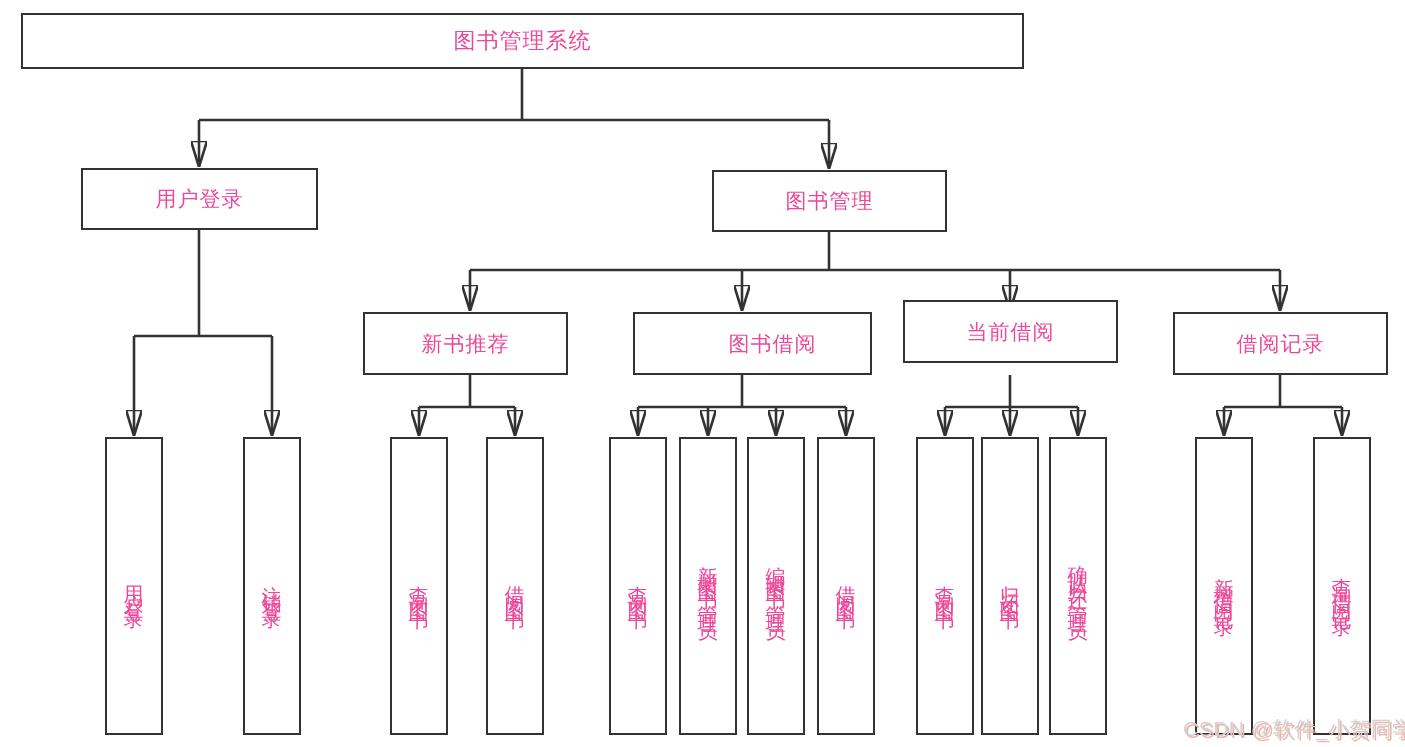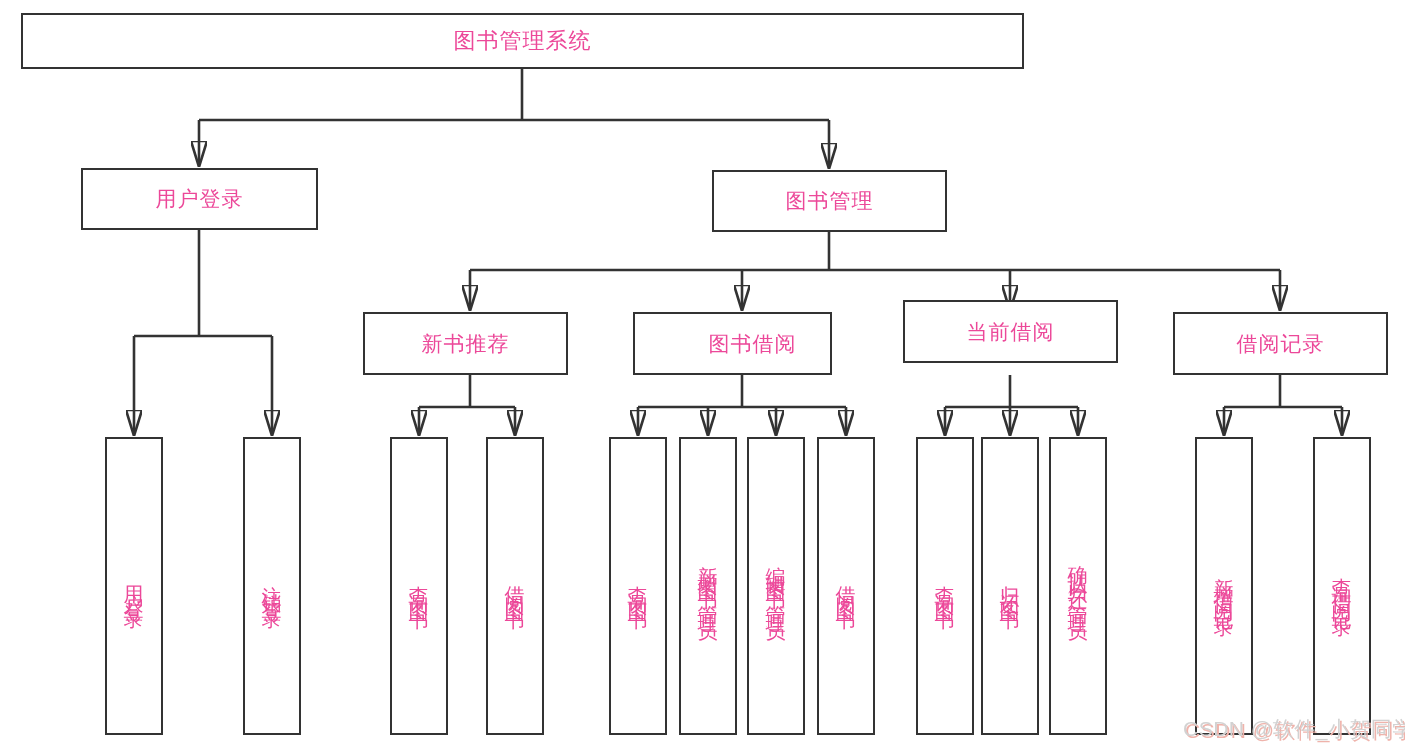--- a/index.html
+++ b/index.html
@@ -92,21 +92,21 @@
   <div class="node h-node" style="left:81px;top:168px;width:237px;height:62px;">
     <span>用户登录</span>
   </div>
   <div class="node h-node" style="left:712px;top:170px;width:235px;height:62px;">
     <span>图书管理</span>
   </div>
 
   <div class="node h-node" style="left:363px;top:312px;width:205px;height:63px;">
     <span>新书推荐</span>
   </div>
-  <div class="node h-node" style="left:633px;top:312px;width:199px;height:63px;padding-left:40px;">
+  <div class="node h-node" style="left:633px;top:312px;width:239px;height:63px;padding-left:40px;">
     <span>图书借阅</span>
   </div>
   <div class="node h-node" style="left:903px;top:300px;width:215px;height:63px;">
     <span>当前借阅</span>
   </div>
   <div class="node h-node" style="left:1173px;top:312px;width:215px;height:63px;">
     <span>借阅记录</span>
   </div>
 
   <div class="node v-node" style="left:105px;">

